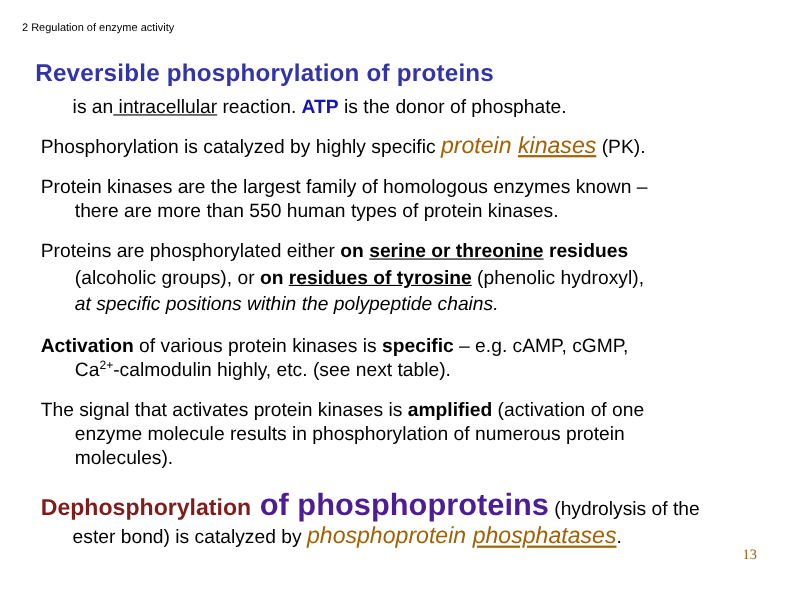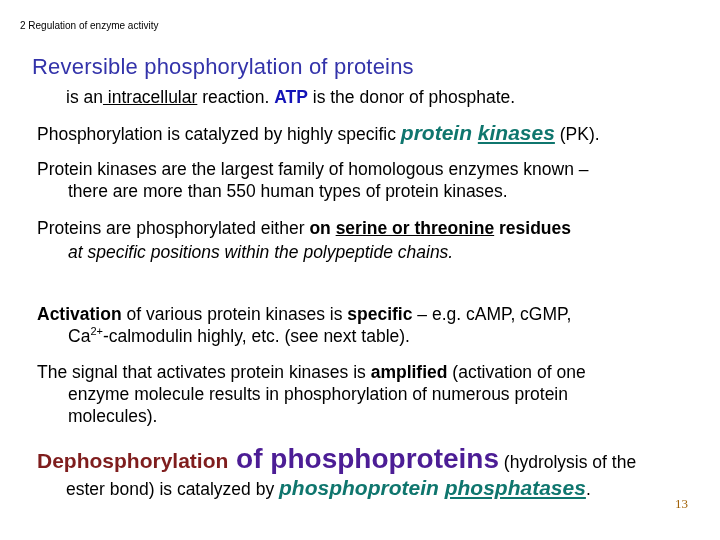--- a/index.html
+++ b/index.html
@@ -2,26 +2,26 @@
 <html><head>
   <meta charset="utf-8">
   <style>
     html, body { margin: 0; padding: 0; }
     body {
       width: 720px; height: 540px; background: #ffffff; position: relative; overflow: hidden;
       font-family: "Liberation Sans", "DejaVu Sans", sans-serif; color: #000;
     }
     .abs { position: absolute; white-space: nowrap; }
     .section-label { left: 20px; top: 20px; font-size: 10px; color: #000; }
-    .title { left: 32px; top: 54px; font-size: 22px; font-weight: normal; color: #3333aa; letter-spacing: 0.2px; }
+    .title { left: 32px; top: 54px; font-size: 22px; font-weight: bold; color: #3333aa; letter-spacing: 0.2px; }
     .line { font-size: 17.5px; line-height: 22px; letter-spacing: 0px; }
     .b { font-weight: bold; }
     .u { text-decoration: underline; }
     .atp { color: #1414b8; font-weight: bold; }
-    .cyan { color: #0f766e; font-style: italic; font-weight: bold; }
+    .cyan { color: #a16207; font-style: italic; font-weight: normal; }
     .big { font-size: 21px; }
     .h-indigo { color: #7f1d1d; font-weight: bold; font-size: 21px; }
     .h-blue { color: #4c1d95; font-weight: bold; font-size: 28px; }
     sup { font-size: 11px; vertical-align: super; line-height: 0; }
     .pagenum { left: 675px; top: 496px; font-family: "Liberation Serif", "DejaVu Serif", serif; font-size: 13px; color: #a16207; }
   </style>
 </head>
 <body>
 
 <div class="abs section-label">2  Regulation of enzyme activity</div>
@@ -37,20 +37,23 @@
 </div>
 
 <div class="abs line" style="left:37px; top:158px;">
   <div>Protein kinases are the largest family of homologous enzymes known –</div>
   <div style="padding-left:31px;">there are more than 550 human types of protein kinases.</div>
 </div>
 
 <div class="abs line" style="left:37px; top:217px;">
   <div>
     <span>Proteins are phosphorylated either </span><span class="b">on </span><span class="b u">serine or threonine</span><span class="b"> residues</span>
+  </div>
+  <div style="padding-left:31px; margin-top:2px;">
+    <span>(alcoholic groups), or </span><span class="b">on </span><span class="b u">residues of tyrosine</span><span> (phenolic hydroxyl),</span>
   </div>
   <div style="padding-left:31px; margin-top:2px;font-style:italic;">at specific positions within the polypeptide chains.</div>
 </div>
 
 <div class="abs line" style="left:37px; top:303px;">
   <div>
     <span class="b">Activation</span><span> of various protein kinases is </span><span class="b">specific</span><span> – e.g. cAMP, cGMP,</span>
   </div>
   <div style="padding-left:31px;">
     <span>Ca</span><sup>2+</sup><span>-calmodulin highly, etc. (see next table).</span>

